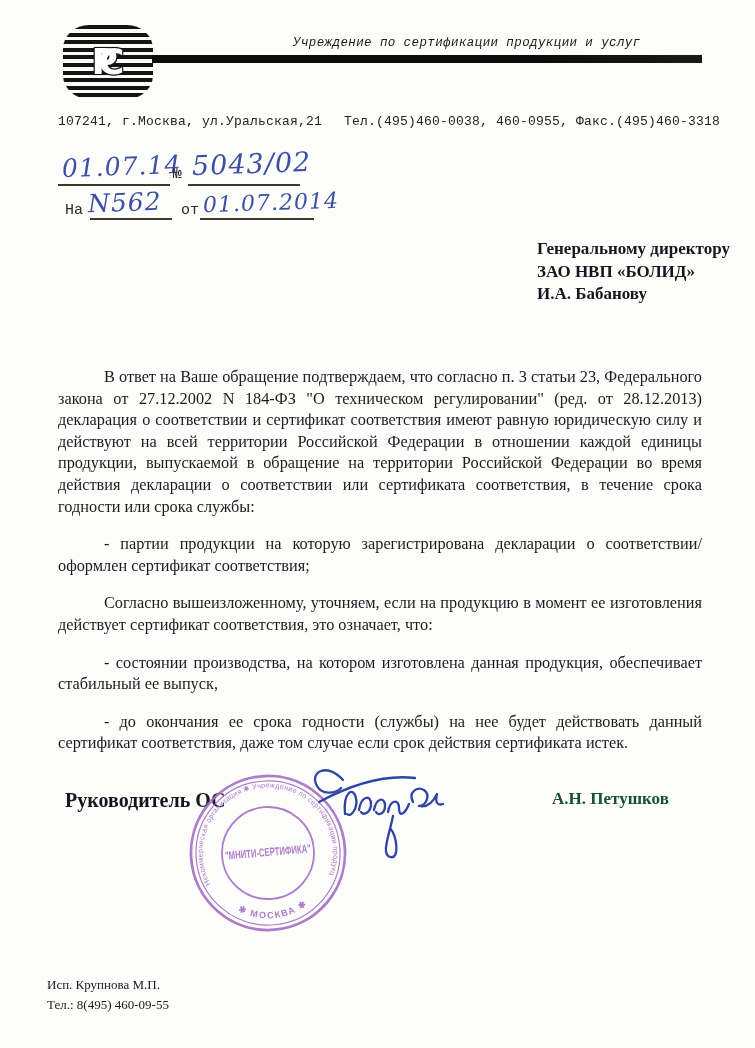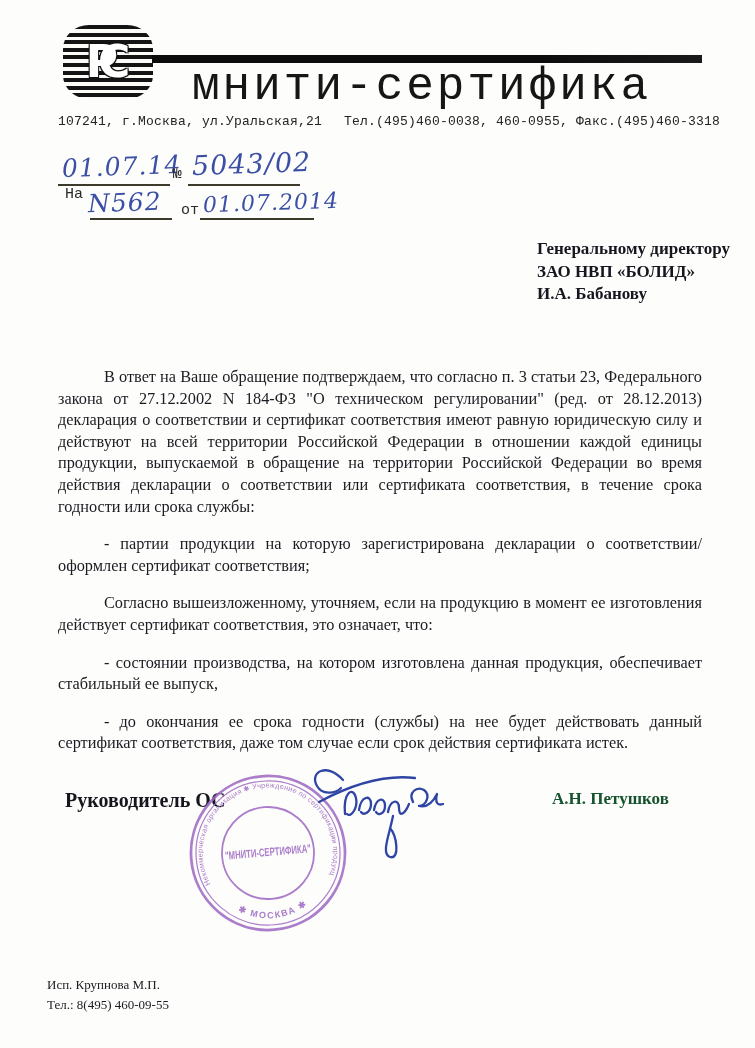--- a/index.html
+++ b/index.html
@@ -9,21 +9,21 @@
     font-family:"Liberation Serif",serif;color:#1c1c1c;
   }
   
   .tv-logo{
     position:absolute;left:63px;top:25px;width:90px;height:74px;
     border-radius:26px/24px;
     background:repeating-linear-gradient(to bottom,#141414 0 4px,#fbfbf8 4px 7.6px);
     display:flex;align-items:center;justify-content:center;
   }
   .tv-logo .letters{
-    font-family:"DejaVu Sans",sans-serif;font-weight:bold;font-size:44px;
+    font-family:"DejaVu Sans",sans-serif;font-weight:bold;font-size:36px;
     color:#ffffff;letter-spacing:-20px;padding-right:20px;line-height:1;
     text-shadow:0 0 2px #111,1px 1px 0 #111,-1px -1px 0 #111,1px -1px 0 #111,-1px 1px 0 #111;
   }
   .header-rule{
     position:absolute;left:152px;top:55px;width:550px;height:8px;
     background:linear-gradient(90deg,#0c0c0c 0 70%,#1a1a1a);
   }
   .tagline{
     position:absolute;left:293px;top:36px;
     font-family:"Liberation Mono",monospace;font-style:italic;
@@ -72,34 +72,34 @@
   }
 </style>
 </head>
 <body>
 
 <div class="page">
 
   <div class="tv-logo">
     <span class="letters">РС</span>
   </div>
+  <div class="tagline">Учреждение по сертификации продукции и услуг</div>
   <div class="header-rule"></div>
-  <div class="org-title">мнити-сертифика</div>
   <div class="address-row">
     <span>107241, г.Москва, ул.Уральская,21</span>
     <span>Тел.(495)460-0038, 460-0955, Факс.(495)460-3318</span>
   </div>
 
   <div class="refline" style="left:58px;top:184px;width:112px;"></div>
   <div class="hand" style="left:62px;top:152px;font-size:25px;">01.07.14</div>
   <div class="ref-label" style="left:173px;top:166px;">№</div>
   <div class="refline" style="left:188px;top:184px;width:112px;"></div>
   <div class="hand" style="left:192px;top:148px;font-size:27px;">5043/02</div>
 
-  <div class="ref-label" style="left:65px;top:186px;text-align:center;">На</div>
+  <div class="ref-label" style="left:65px;top:202px;text-align:center;">На</div>
   <div class="refline" style="left:90px;top:218px;width:82px;"></div>
   <div class="hand" style="left:88px;top:188px;font-size:25px;">N562</div>
   <div class="ref-label" style="left:181px;top:202px;">от</div>
   <div class="refline" style="left:200px;top:218px;width:114px;"></div>
   <div class="hand" style="left:203px;top:190px;font-size:22px;">01.07.2014</div>
 
   <div class="addressee">
     <div>Генеральному директору</div>
     <div>ЗАО НВП «БОЛИД»</div>
     <div>И.А. Бабанову</div>

